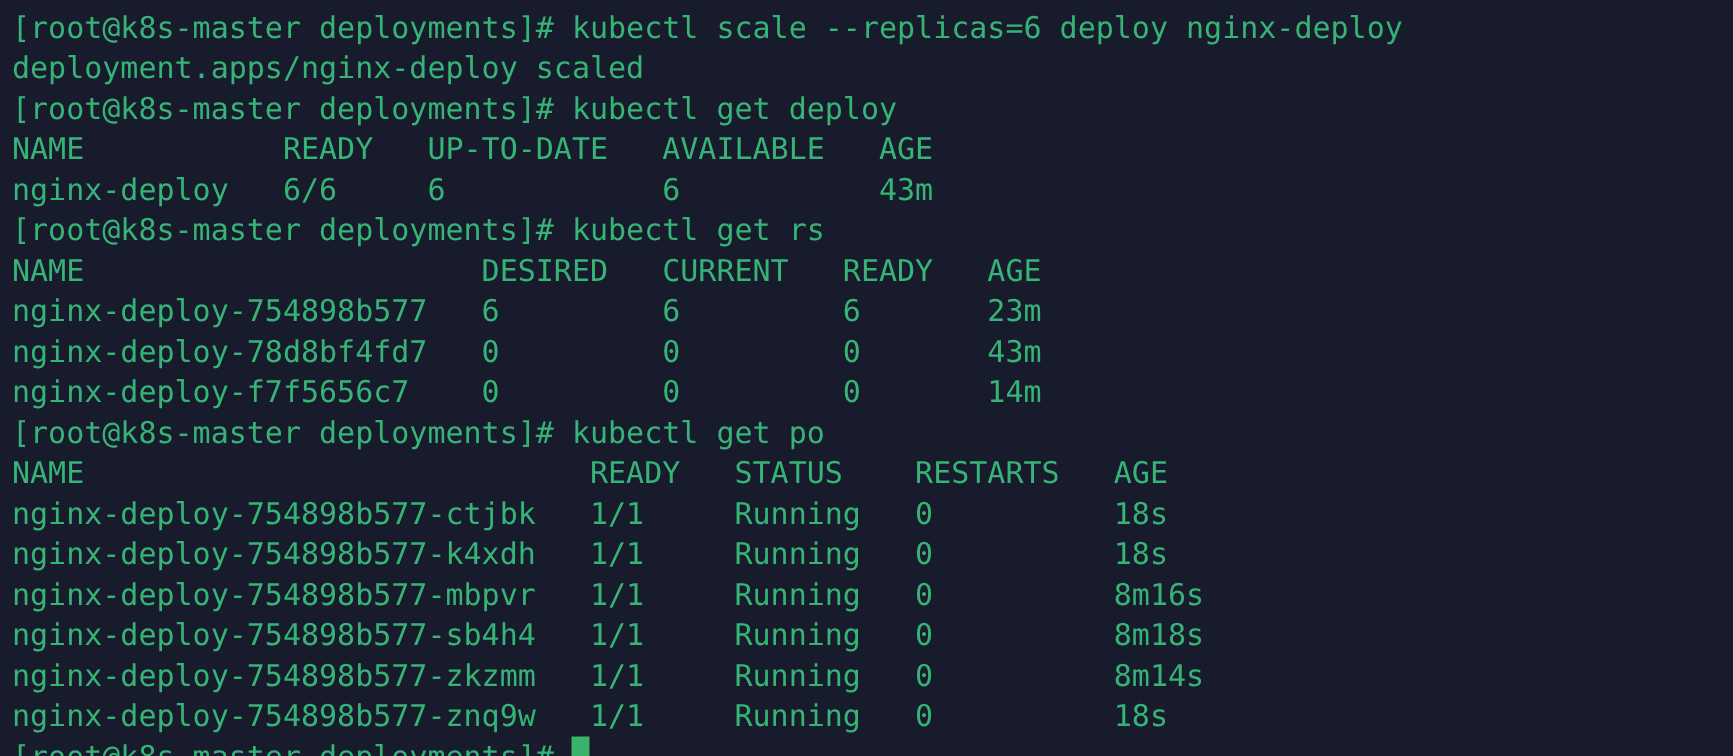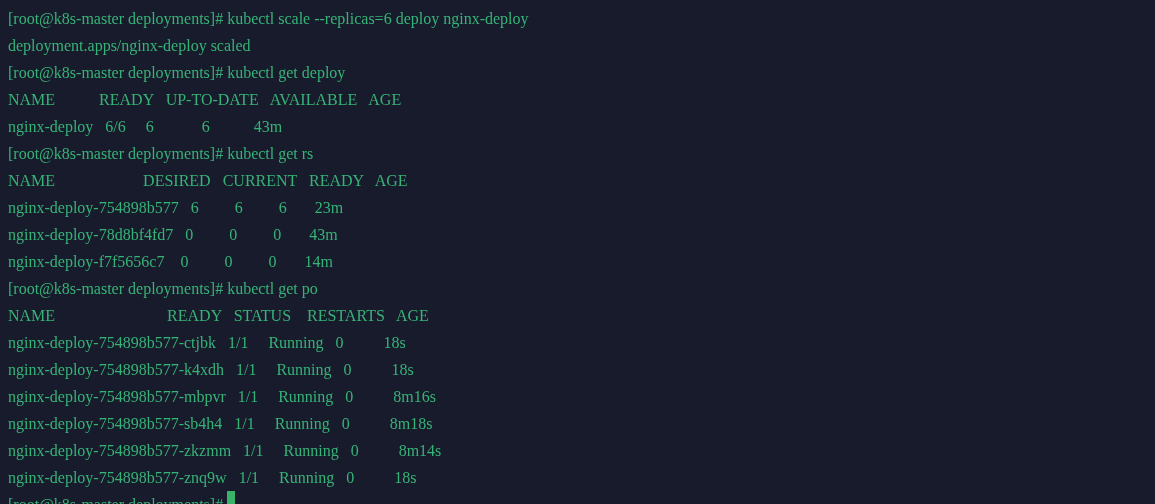--- a/index.html
+++ b/index.html
@@ -11,24 +11,23 @@
     height: 504px;
     overflow: hidden;
     font-family: "DejaVu Sans Mono", monospace;
   }
   .terminal {
     box-sizing: border-box;
     width: 1155px;
     height: 504px;
     overflow: hidden;
     padding: 5px 0 0 8px;
-    font-size: 16px;
+    font-size: 20px;
     line-height: 27px;
     white-space: pre;
-    font-family: Liberation Serif, serif;
   }
   .line {
     height: 27px;
     white-space: pre;
   }
   .cursor {
     display: inline-block;
     width: 1ch;
     height: 27px;
     vertical-align: bottom;

